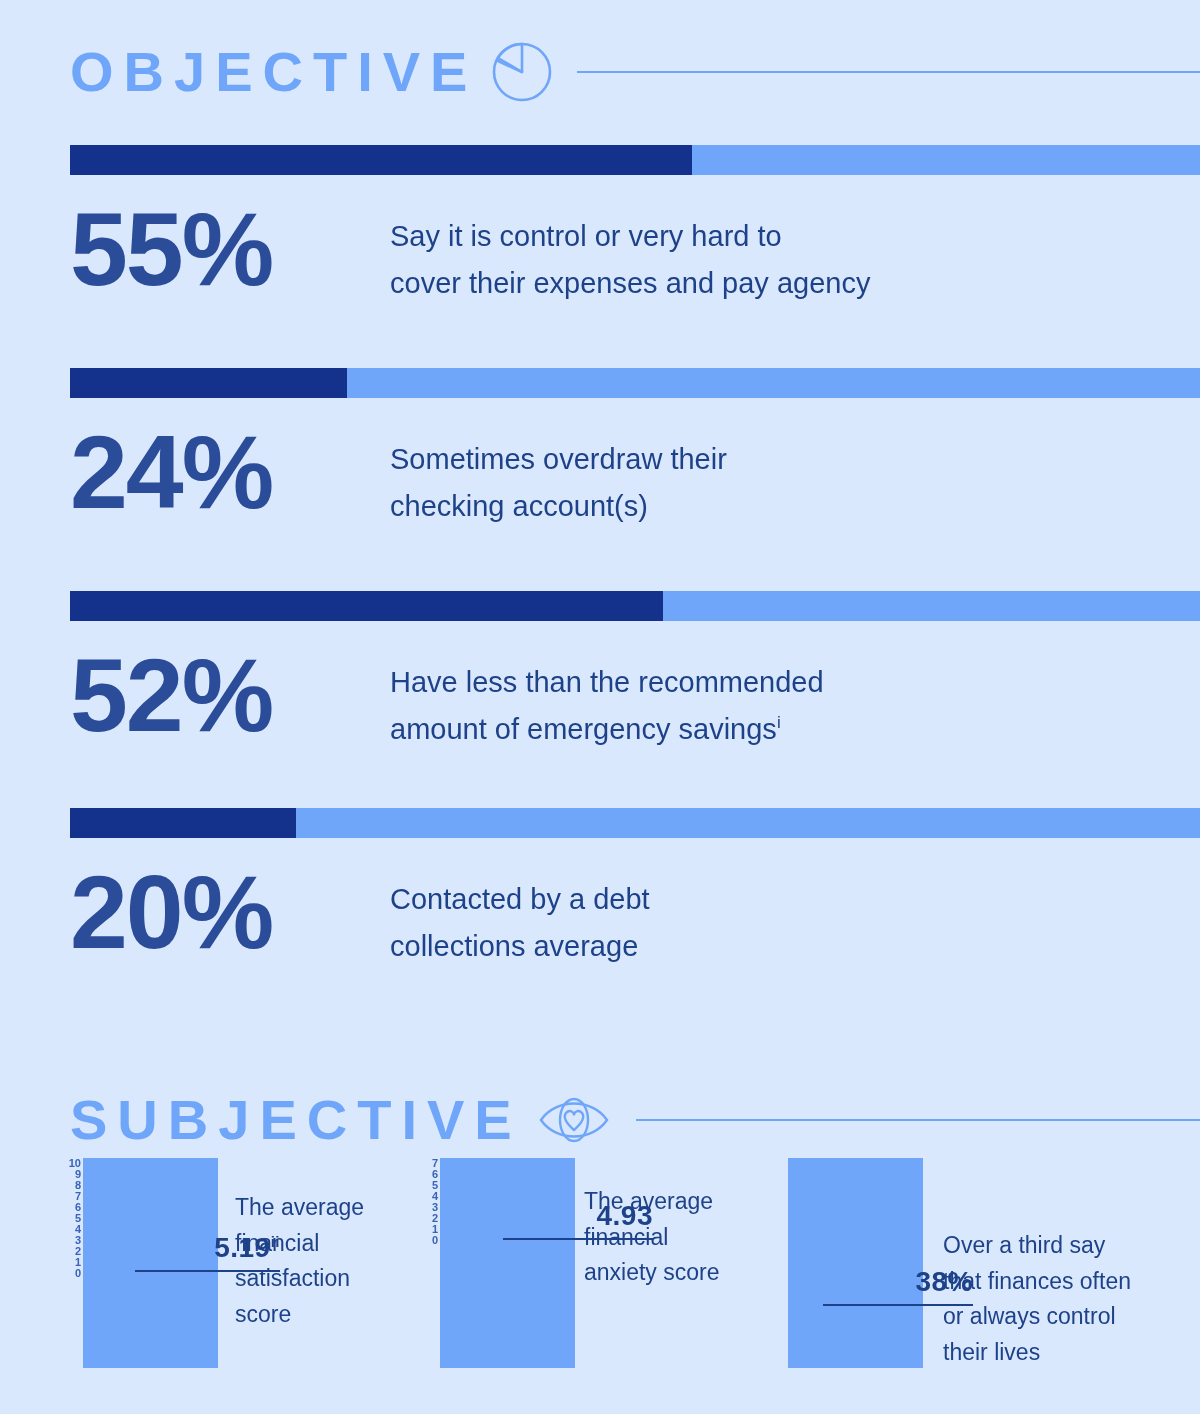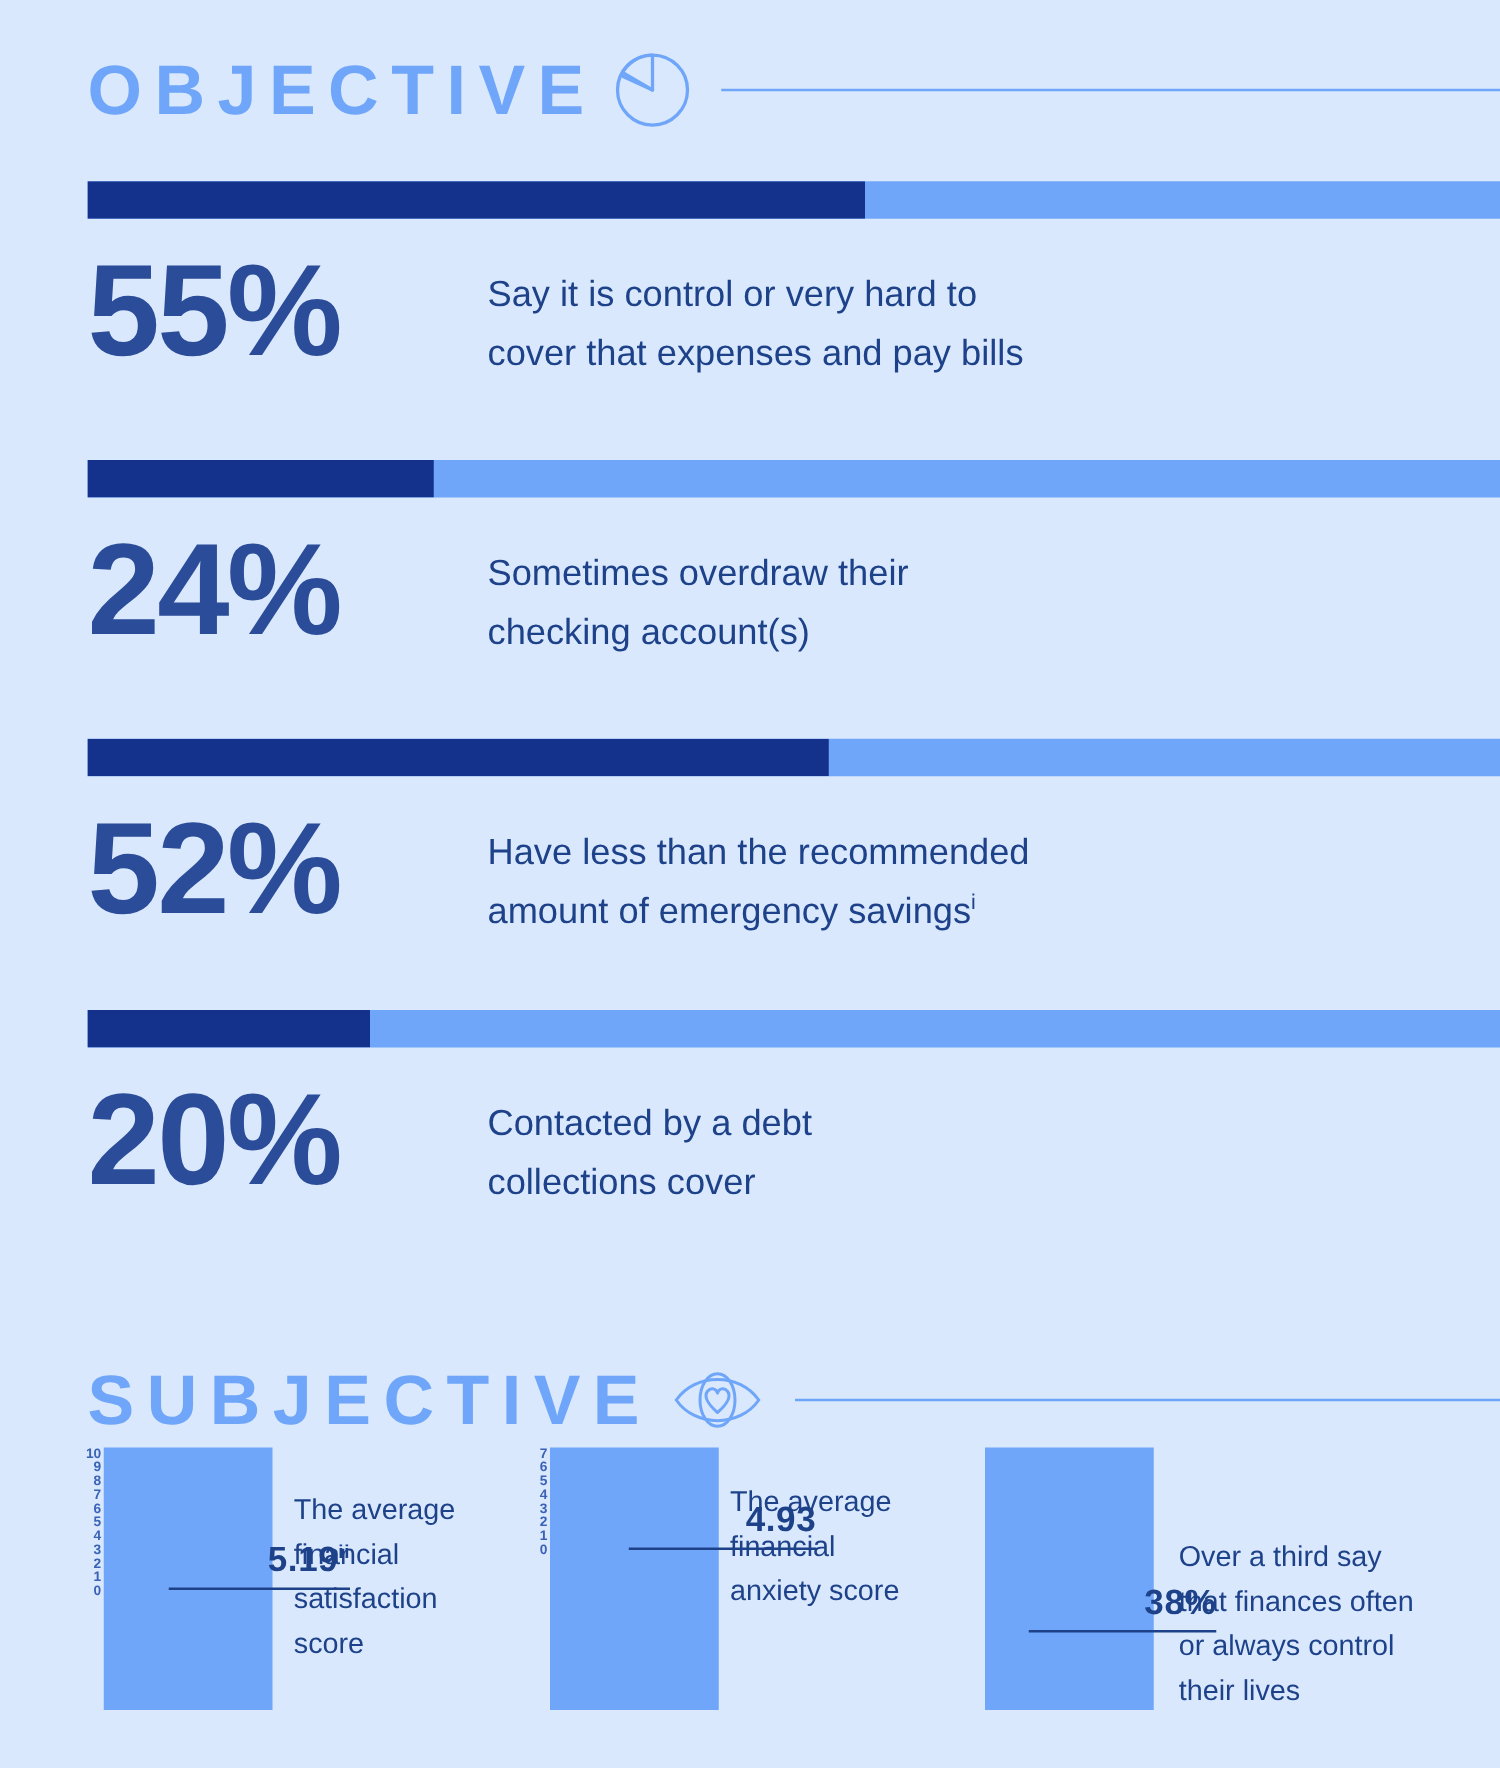--- a/index.html
+++ b/index.html
@@ -140,21 +140,21 @@
   </div>
 
   <div class="stat-row" style="top:145px;">
     <div class="stat-bar">
       <div class="stat-bar-fill" style="width:55%"></div>
     </div>
     <div class="stat-body">
       <div class="stat-pct">55%</div>
       <div class="stat-desc">
         <span>Say it is control or very hard to</span><br>
-        <span>cover that expenses and pay bills</span>
+        <span>cover their expenses and pay agency</span>
       </div>
     </div>
   </div>
 
   <div class="stat-row" style="top:368px;">
     <div class="stat-bar">
       <div class="stat-bar-fill" style="width:24.5%"></div>
     </div>
     <div class="stat-body">
       <div class="stat-pct">24%</div>
@@ -179,21 +179,21 @@
   </div>
 
   <div class="stat-row" style="top:808px;">
     <div class="stat-bar">
       <div class="stat-bar-fill" style="width:20%"></div>
     </div>
     <div class="stat-body">
       <div class="stat-pct">20%</div>
       <div class="stat-desc">
         <span>Contacted by a debt</span><br>
-        <span>collections cover</span>
+        <span>collections average</span>
       </div>
     </div>
   </div>
 
   <div class="section-header" style="top:1090px;align-items:center;">
     <div class="section-title">SUBJECTIVE</div>
     <span class="section-icon">
       <svg width="76" height="60" viewBox="0 0 76 60">
         <path d="M5 30 C20 8, 56 8, 71 30 C56 52, 20 52, 5 30 Z" fill="none" stroke="#6fa6f9" stroke-width="2.4"></path>
         <ellipse cx="38" cy="30" rx="14" ry="21" fill="none" stroke="#6fa6f9" stroke-width="2.4"></ellipse>

